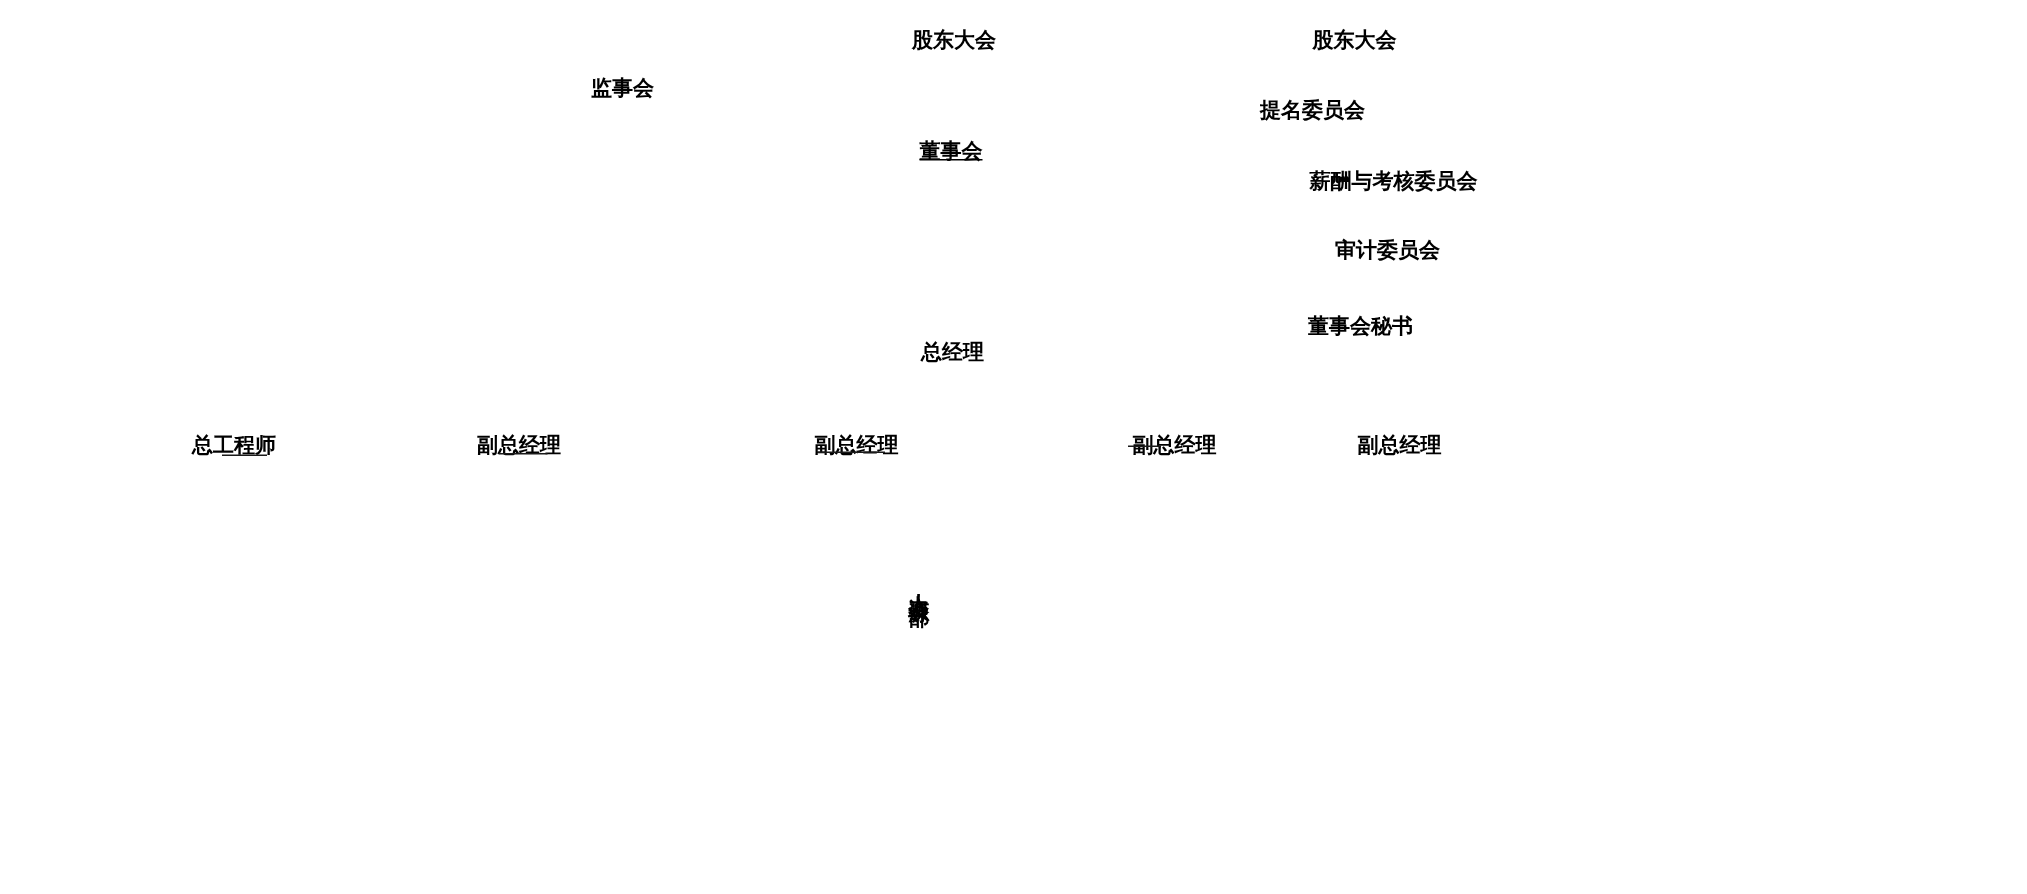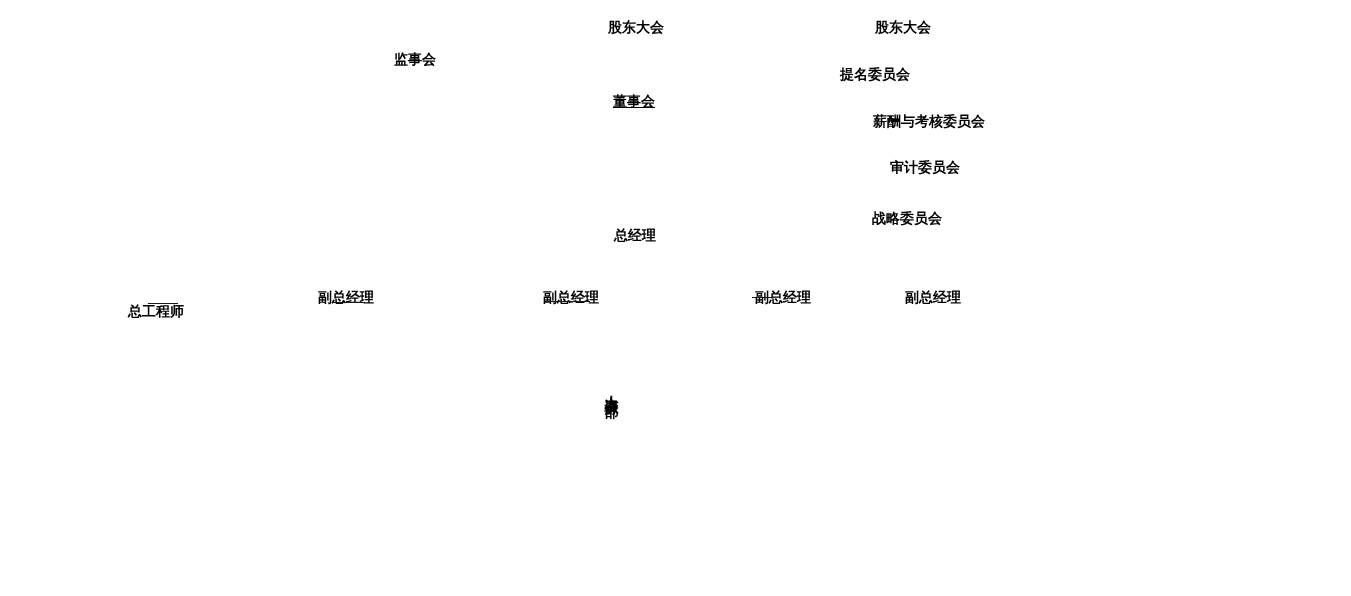--- a/index.html
+++ b/index.html
@@ -36,25 +36,25 @@
 <div class="canvas">
 
   <div class="node" style="left:608px;top:20px;">股东大会</div>
   <div class="node" style="left:394px;top:52px;">监事会</div>
   <div class="node" style="left:613px;top:94px;text-decoration:underline;">董事会</div>
 
   <div class="node" style="left:875px;top:20px;">股东大会</div>
   <div class="node" style="left:840px;top:67px;">提名委员会</div>
   <div class="node" style="left:873px;top:114px;">薪酬与考核委员会</div>
   <div class="node" style="left:874px;top:160px;margin-left:16px;">审计委员会</div>
-  <div class="node" style="left:872px;top:211px;">战略委员会</div>
+  <div class="node" style="left:872px;top:211px;">董事会秘书</div>
 
   <div class="node" style="left:614px;top:228px;">总经理</div>
 
-  <div class="node" style="left:128px;top:290px;margin-top:14px;">总工程师</div>
+  <div class="node" style="left:128px;top:290px;">总工程师</div>
   <div class="node" style="left:318px;top:290px;">副总经理</div>
   <div class="node" style="left:543px;top:290px;">副总经理</div>
   <div class="node" style="left:755px;top:290px;">副总经理</div>
   <div class="node" style="left:905px;top:290px;">副总经理</div>
 
   <div class="node vertical" style="left:605px;top:384px;">人力资源部</div>
 
   <div class="frag" style="left:148px;top:303px;width:30px;"></div>
   <div class="frag" style="left:333px;top:302px;width:32px;"></div>
   <div class="frag" style="left:545px;top:301px;width:45px;"></div>

